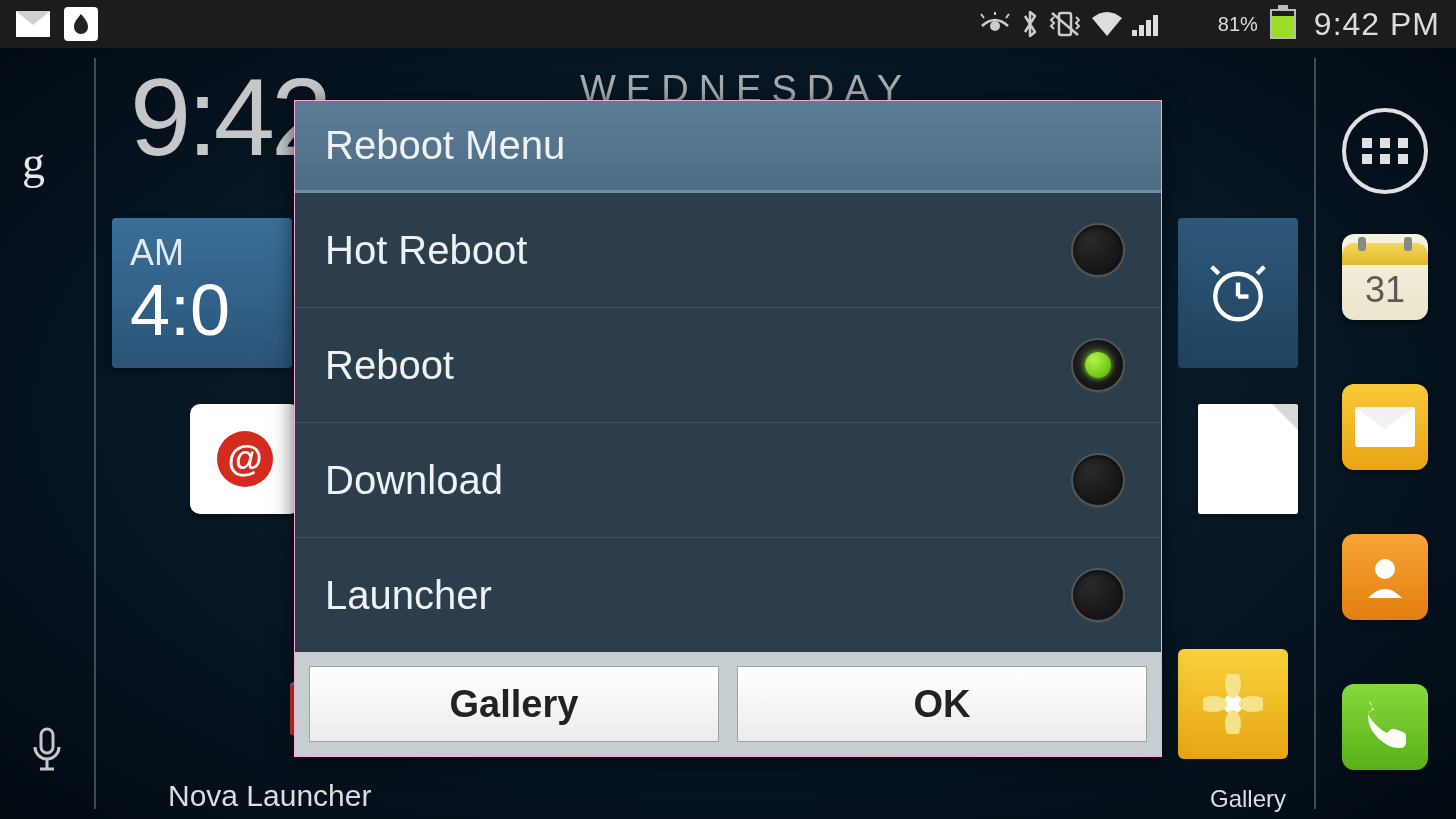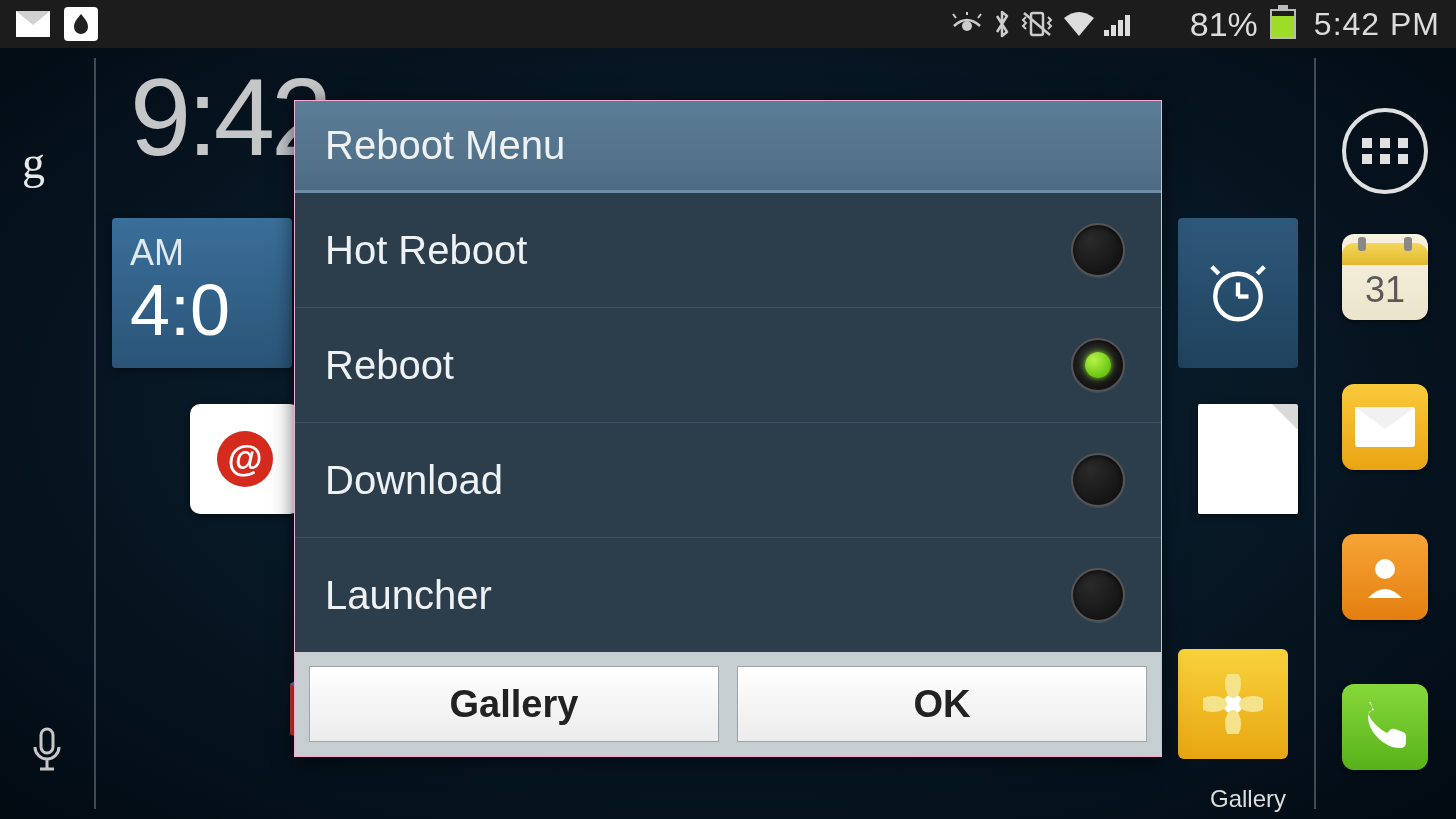--- a/index.html
+++ b/index.html
@@ -163,41 +163,42 @@
         </svg>
     </span>
     <span class="sig-ico">
       <svg width="30" height="28" viewBox="0 0 30 28">
           <rect x="0" y="20" width="5" height="6" fill="#ddd"></rect>
           <rect x="7" y="15" width="5" height="11" fill="#ddd"></rect>
           <rect x="14" y="10" width="5" height="16" fill="#ddd"></rect>
           <rect x="21" y="5" width="5" height="21" fill="#ddd"></rect>
         </svg>
     </span>
-    <span style="font-size:34px;margin-left:48px;">81%</span>
+    <span style="font-size:20px;margin-left:48px;">81%</span>
     <span class="batt">
         <span class="batt-fill" style="height: 81%;"></span>
       </span>
-    <span class="clock">5:42 PM</span>
+    <span class="clock">9:42 PM</span>
   </div>
 </div>
 
 <div class="home-layer">
   <div class="vsep left"></div>
   <div class="vsep right"></div>
 
   <div class="g-search">g</div>
   <div class="mic">
     <svg viewBox="0 0 38 50">
         <rect x="13" y="4" width="12" height="24" rx="6" fill="none" stroke="#c7c7c7" stroke-width="3"></rect>
         <path d="M7 22 a12 12 0 0 0 24 0 M19 34 L19 44 M12 44 L26 44" stroke="#c7c7c7" stroke-width="3" fill="none"></path>
       </svg>
   </div>
 
   <div class="clock-widget">9:42</div>
+  <div class="day-label">WEDNESDAY</div>
 
   <div class="alarm-wid">
     <div class="ampm">AM</div>
     <div class="tm">4:0</div>
   </div>
   <div class="alarm-other">
     <svg viewBox="0 0 80 80">
         <circle cx="40" cy="44" r="26"></circle>
         <line x1="40" y1="44" x2="40" y2="28"></line>
         <line x1="40" y1="44" x2="52" y2="44"></line>
@@ -242,20 +243,21 @@
 
   <div class="nova-ico">
     <svg viewBox="0 0 110 110">
         <polygon points="55,8 100,35 100,85 55,108 10,85 10,35" fill="#d13a2a"></polygon>
         <polygon points="55,8 100,35 55,60 10,35" fill="#2f9bd6"></polygon>
         <circle cx="55" cy="60" r="16" fill="#b22816"></circle>
         <rect x="48" y="53" width="14" height="14" fill="#fff"></rect>
         <polygon points="55,49 60,55 50,55" fill="#fff"></polygon>
       </svg>
   </div>
+  <div class="nova-lbl">Nova Launcher</div>
 
   <div class="gal-ico">
     <svg viewBox="0 0 60 60">
         <circle cx="30" cy="30" r="10" fill="#fff"></circle>
         <g fill="#f4e38a">
           <ellipse cx="30" cy="10" rx="8" ry="14"></ellipse>
           <ellipse cx="30" cy="50" rx="8" ry="14"></ellipse>
           <ellipse cx="10" cy="30" rx="14" ry="8"></ellipse>
           <ellipse cx="50" cy="30" rx="14" ry="8"></ellipse>
         </g>

